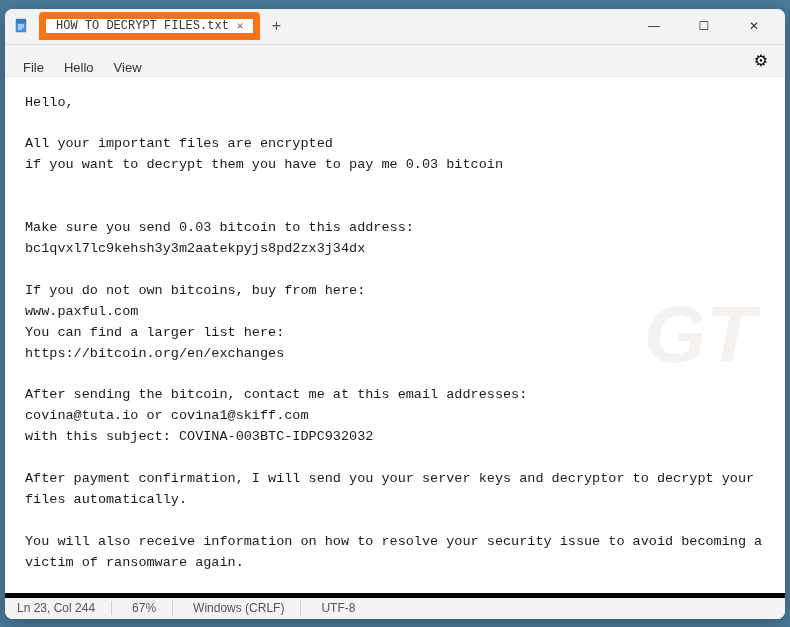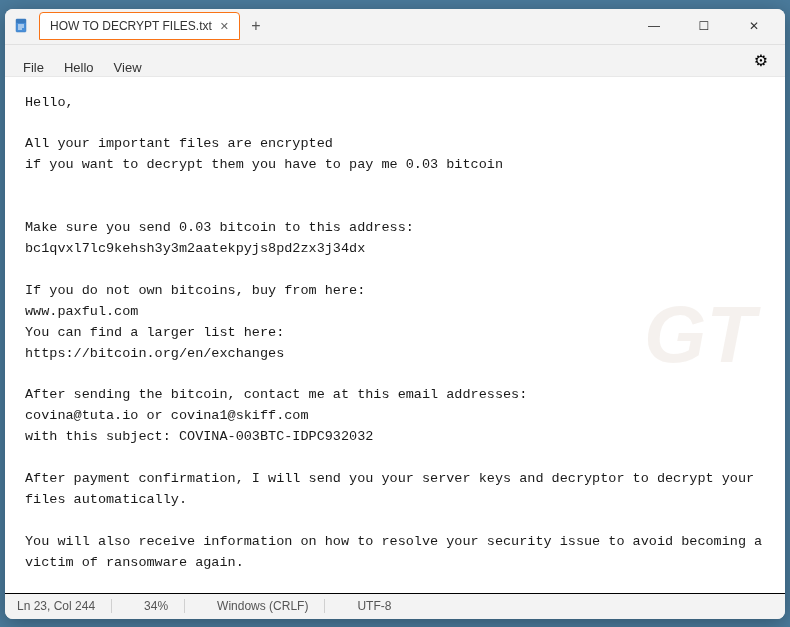--- a/index.html
+++ b/index.html
@@ -57,27 +57,28 @@
     .tab-container {
       display: flex;
       align-items: center;
       flex: 1;
     }
 
     .tab {
       display: flex;
       align-items: center;
       background: #ffffff;
-      border: 1px solid #f97316;
+      border: 7px solid #f97316;
       border-radius: 4px 4px 0 0;
       padding: 4px 10px;
       height: 28px;
       font-size: 12px;
       color: #333;
       margin-right: 4px;
+      font-family: Liberation Mono, monospace;
     }
 
     .tab-close {
       margin-left: 8px;
       font-size: 11px;
       color: #666;
       cursor: pointer;
       line-height: 1;
     }
 
@@ -172,27 +173,27 @@
       font-style: italic;
       pointer-events: none;
       user-select: none;
       line-height: 1;
     }
 
     
     .status-bar {
       height: 26px;
       background: #f3f3f3;
-      border-top: 1px solid #000000;
+      border-top: 5px solid #000000;
       display: flex;
       align-items: center;
       padding: 0 12px;
       font-size: 12px;
       color: #555;
-      gap: 16px;
+      gap: 4px;
       flex-shrink: 0;
     }
 
     .status-item {
       padding: 0 16px;
       border-right: 1px solid #d0d0d0;
     }
 
     .status-item:first-child {
       padding-left: 0;
@@ -264,18 +265,18 @@
 You will also receive information on how to resolve your security issue to avoid becoming a
 victim of ransomware again.
 
 From this moment you have 3 days to contact me to make the payment, otherwise I will delete
 the keys, and be sure that no one will be able to decrypt your files without the original
 keys, you can try but you will lose your time and your files.</pre>
   </div>
 
   <div class="status-bar">
     <div class="status-item">Ln 23, Col 244</div>
-    <div class="status-item">34%</div>
+    <div class="status-item">67%</div>
     <div class="status-item">Windows (CRLF)</div>
     <div class="status-item">UTF-8</div>
   </div>
 
 </div>
 
 </body></html>

